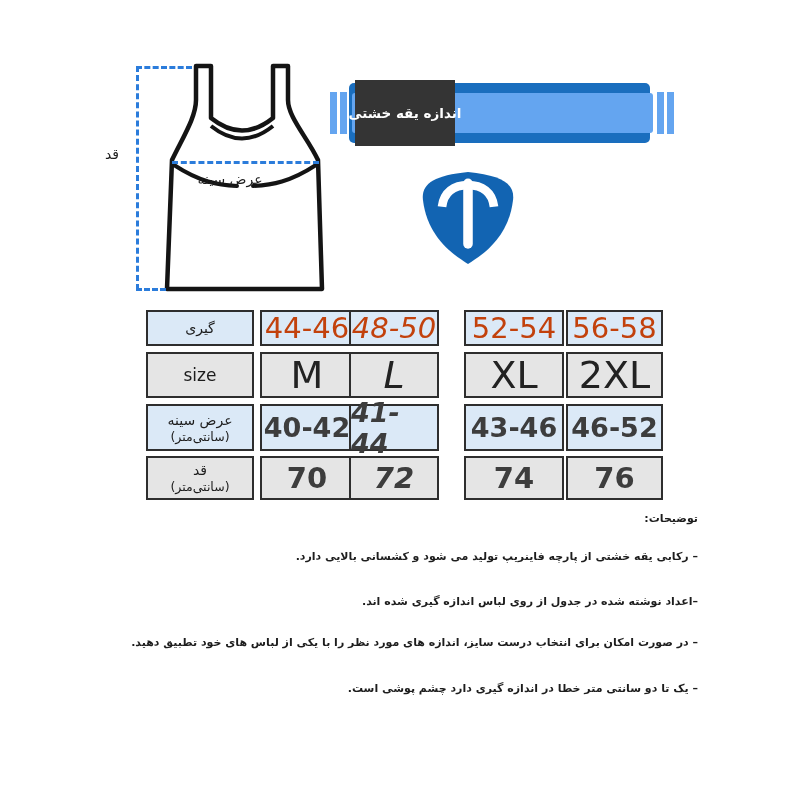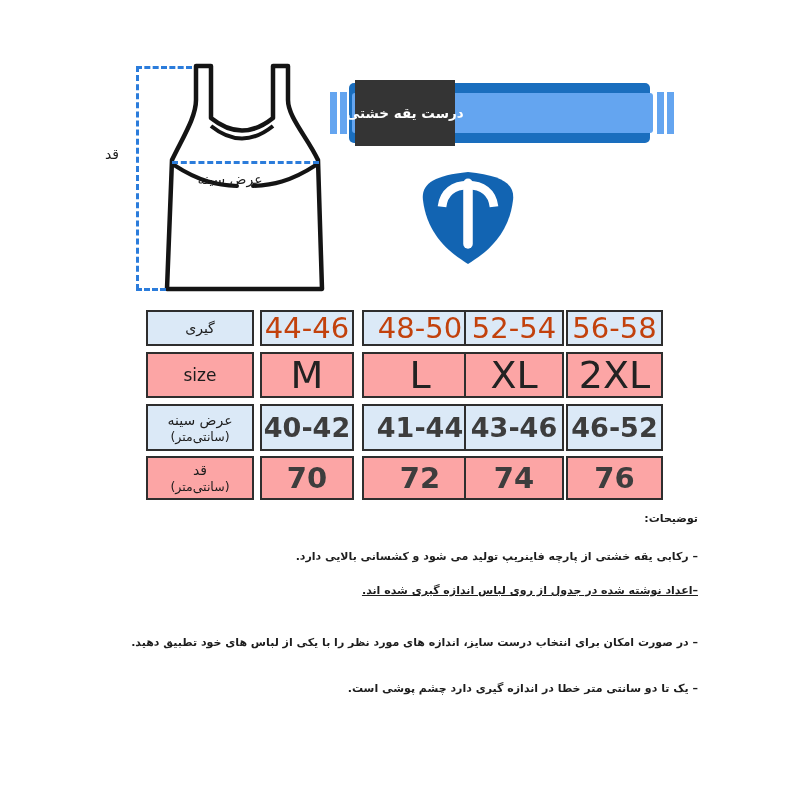--- a/index.html
+++ b/index.html
@@ -20,40 +20,40 @@
   .banner .outer{position:absolute;left:19px;top:0;width:301px;height:60px;background:#1a6ebe;border-radius:5px;}
   .banner .inner{position:absolute;left:22px;top:10px;width:301px;height:40px;background:#64a5f0;border-radius:3px;}
   .banner .darkbox{position:absolute;left:25px;top:-3px;width:100px;height:66px;background:#343434;display:flex;align-items:center;justify-content:center;}
   .banner .darktext{color:#ffffff;font-size:13.5px;font-weight:bold;white-space:nowrap;direction:rtl;}
   .banner .lighttext{position:absolute;left:130px;top:10px;width:186px;height:40px;display:flex;align-items:center;justify-content:center;color:#ffffff;font-size:14px;font-weight:bold;white-space:nowrap;direction:rtl;}
   
   .logo-svg{position:absolute;left:416px;top:166px;z-index:3;}
   
   .trow{position:absolute;left:0;width:800px;}
   .cell{position:absolute;top:0;height:100%;box-sizing:border-box;border:2px solid #2e2e2e;
-        display:flex;flex-direction:column;align-items:center;justify-content:center;background:#fca5a5;}
+        display:flex;flex-direction:column;align-items:center;justify-content:center;background:#e5e5e5;}
   .cell.shaded{background:#dbe9f7;}
   .col-label{left:146px;width:108px;}
   .col-1{left:260px;width:94px;}
-  .col-2{left:362px;width:116px;}
+  .col-2{left:349px;width:90px;font-style:italic;}
   .col-3{left:464px;width:100px;}
   .col-4{left:566px;width:97px;}
   .lab-fa{font-size:14px;color:#1c1c1c;direction:rtl;}
   .lab-en{font-size:17px;color:#1c1c1c;}
   .lab-sub{font-size:12.5px;color:#1c1c1c;direction:rtl;margin-top:1px;}
   .v-size{font-size:29px;color:#c2410c;}
   .v-letter{font-size:38px;color:#222222;}
   .v-chest{font-size:27px;font-weight:bold;color:#3d3d3d;}
   .v-height{font-size:29px;font-weight:bold;color:#3d3d3d;}
   
   .notes{position:absolute;left:95px;top:505px;width:603px;direction:rtl;z-index:2;}
   .notes .line{position:absolute;right:0;width:100%;color:#1d1d1d;font-size:11px;font-weight:bold;text-align:right;}
   .notes .title{top:7px;}
   .notes .n1{top:45px;}
-  .notes .n2{top:79px;text-decoration:underline;}
+  .notes .n2{top:90px;}
   .notes .n3{top:123px;line-height:30px;}
   .notes .n4{top:177px;}
 </style>
 </head>
 <body>
 
 <svg class="tank-svg" width="175" height="245" viewBox="0 0 175 245" aria-hidden="true">
   <path d="M41,11 L56,11 L56,63 Q87,88 118,63 L118,11 L133,11 L133,45 C133,62 152,82 163,105 L167,234 L12,234 L17,105 C28,82 41,62 41,45 Z" fill="#ffffff" stroke="#141414" stroke-width="4.5" stroke-linejoin="round"></path>
   <path d="M56,71 Q87,96 118,71" fill="none" stroke="#141414" stroke-width="4"></path>
   <path d="M19,110 C45,127 63,130 82,131" fill="none" stroke="#141414" stroke-width="4" stroke-linecap="round"></path>
@@ -69,21 +69,21 @@
 <div class="diagram-label" style="left:185px;top:171px;width:90px;" dir="rtl">عرض سینه</div>
 
 <div class="banner">
   <div class="stripe" style="left:0px;"></div>
   <div class="stripe" style="left:10px;"></div>
   <div class="outer"></div>
   <div class="inner"></div>
   <div class="stripe" style="left:327px;"></div>
   <div class="stripe" style="left:337px;"></div>
   <div class="darkbox">
-    <span class="darktext">درست یقه خشتی</span>
+    <span class="darktext">اندازه یقه خشتی</span>
   </div>
 </div>
 
 <svg class="logo-svg" width="104" height="104" viewBox="0 0 120 120" aria-hidden="true">
   <path d="M60 113 C44 103 13 83 8 39 C6 21 20 11 60 7 C100 11 114 21 112 39 C107 83 76 103 60 113 Z" fill="#1264b2"></path>
   <path d="M60 22 C44 22 32 30 30 47" fill="none" stroke="#ffffff" stroke-width="10"></path>
   <path d="M60 22 C76 22 88 30 90 47" fill="none" stroke="#ffffff" stroke-width="10"></path>
   <path d="M60 20 L60 90" fill="none" stroke="#ffffff" stroke-width="11" stroke-linecap="round"></path>
 </svg>
 

